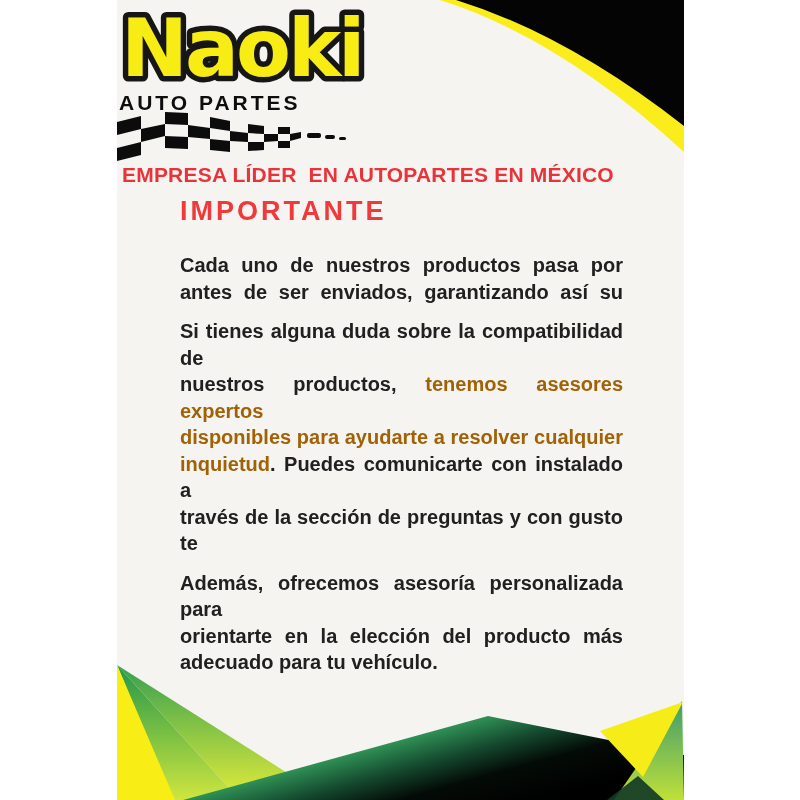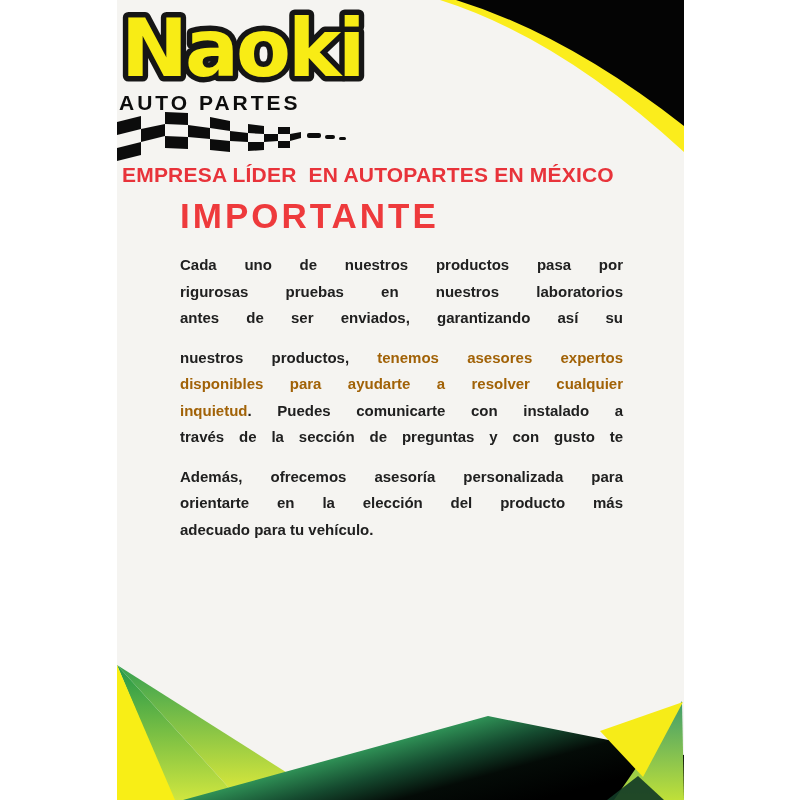--- a/index.html
+++ b/index.html
@@ -12,23 +12,23 @@
 
   
   .logo-wrap{position:absolute;left:-4px;top:0;width:300px;height:100px;}
   .subtitle{position:absolute;left:2px;top:91px;font-size:21px;font-weight:700;color:#0d0d0d;
             letter-spacing:3px;white-space:pre;}
   .flag{position:absolute;left:0px;top:112px;width:250px;height:50px;}
   .tagline{position:absolute;left:5px;top:149px;font-size:21px;font-weight:700;color:#e8333a;
            white-space:pre;letter-spacing:0.2px;margin-top:14px;}
 
   
-  .heading{position:absolute;left:63px;top:196px;font-size:35px;font-weight:800;color:#ee3a3c;
+  .heading{position:absolute;left:63px;top:196px;font-size:27px;font-weight:800;color:#ee3a3c;
            letter-spacing:3px;}
-  .bodytext{position:absolute;left:63px;top:252px;width:443px;font-size:15px;font-weight:700;
+  .bodytext{position:absolute;left:63px;top:252px;width:443px;font-size:20px;font-weight:700;
             color:#202020;}
   .para{margin:0 0 13px 0;}
   .line{line-height:26.5px;text-align:justify;text-align-last:justify;text-justify:inter-word;}
   .line.last{text-align-last:left;}
   .red{color:#a16207;}
 
   
   .bottom-deco{position:absolute;left:0;bottom:0;width:567px;height:140px;}
 </style>
 </head>
@@ -75,24 +75,24 @@
       </g>
     </svg>
 
     <div class="tagline">EMPRESA LÍDER  EN AUTOPARTES EN MÉXICO</div>
 
     <div class="heading">IMPORTANTE</div>
 
     <div class="bodytext" id="bodytext">
         <div class="para">
           <div class="line"><span>Cada uno de nuestros productos pasa por</span></div>
-          <div class="line"><span>rigurosas pruebas en nuestros laboratorios</span></div>
           <div class="line"><span>antes de ser enviados, garantizando así su</span></div>
         </div>
         <div class="para">
+          <div class="line"><span>Si tienes alguna duda sobre la compatibilidad de</span></div>
           <div class="line"><span>nuestros productos, </span><span class="red">tenemos asesores expertos</span></div>
           <div class="line"><span class="red">disponibles para ayudarte a resolver cualquier</span></div>
           <div class="line"><span class="red">inquietud</span><span>. Puedes comunicarte con instalado a</span></div>
           <div class="line"><span>través de la sección de preguntas y con gusto te</span></div>
         </div>
         <div class="para">
           <div class="line"><span>Además, ofrecemos asesoría personalizada para</span></div>
           <div class="line"><span>orientarte en la elección del producto más</span></div>
           <div class="line last"><span>adecuado para tu vehículo.</span></div>
         </div>

